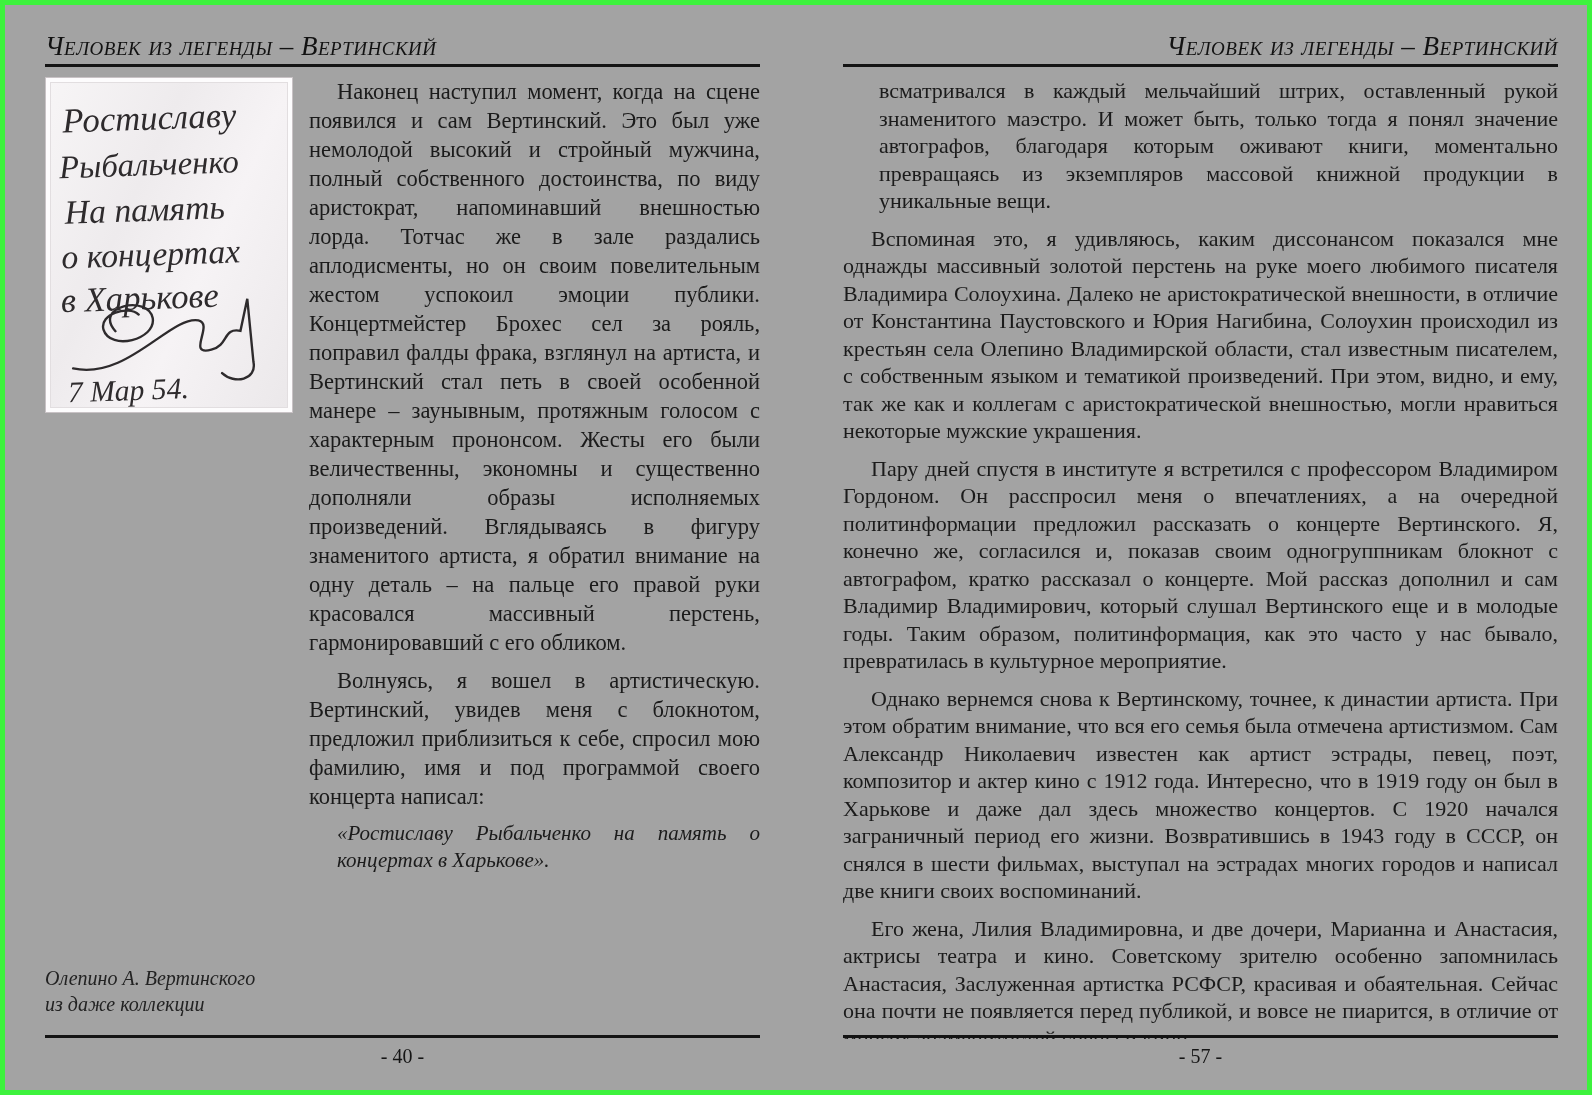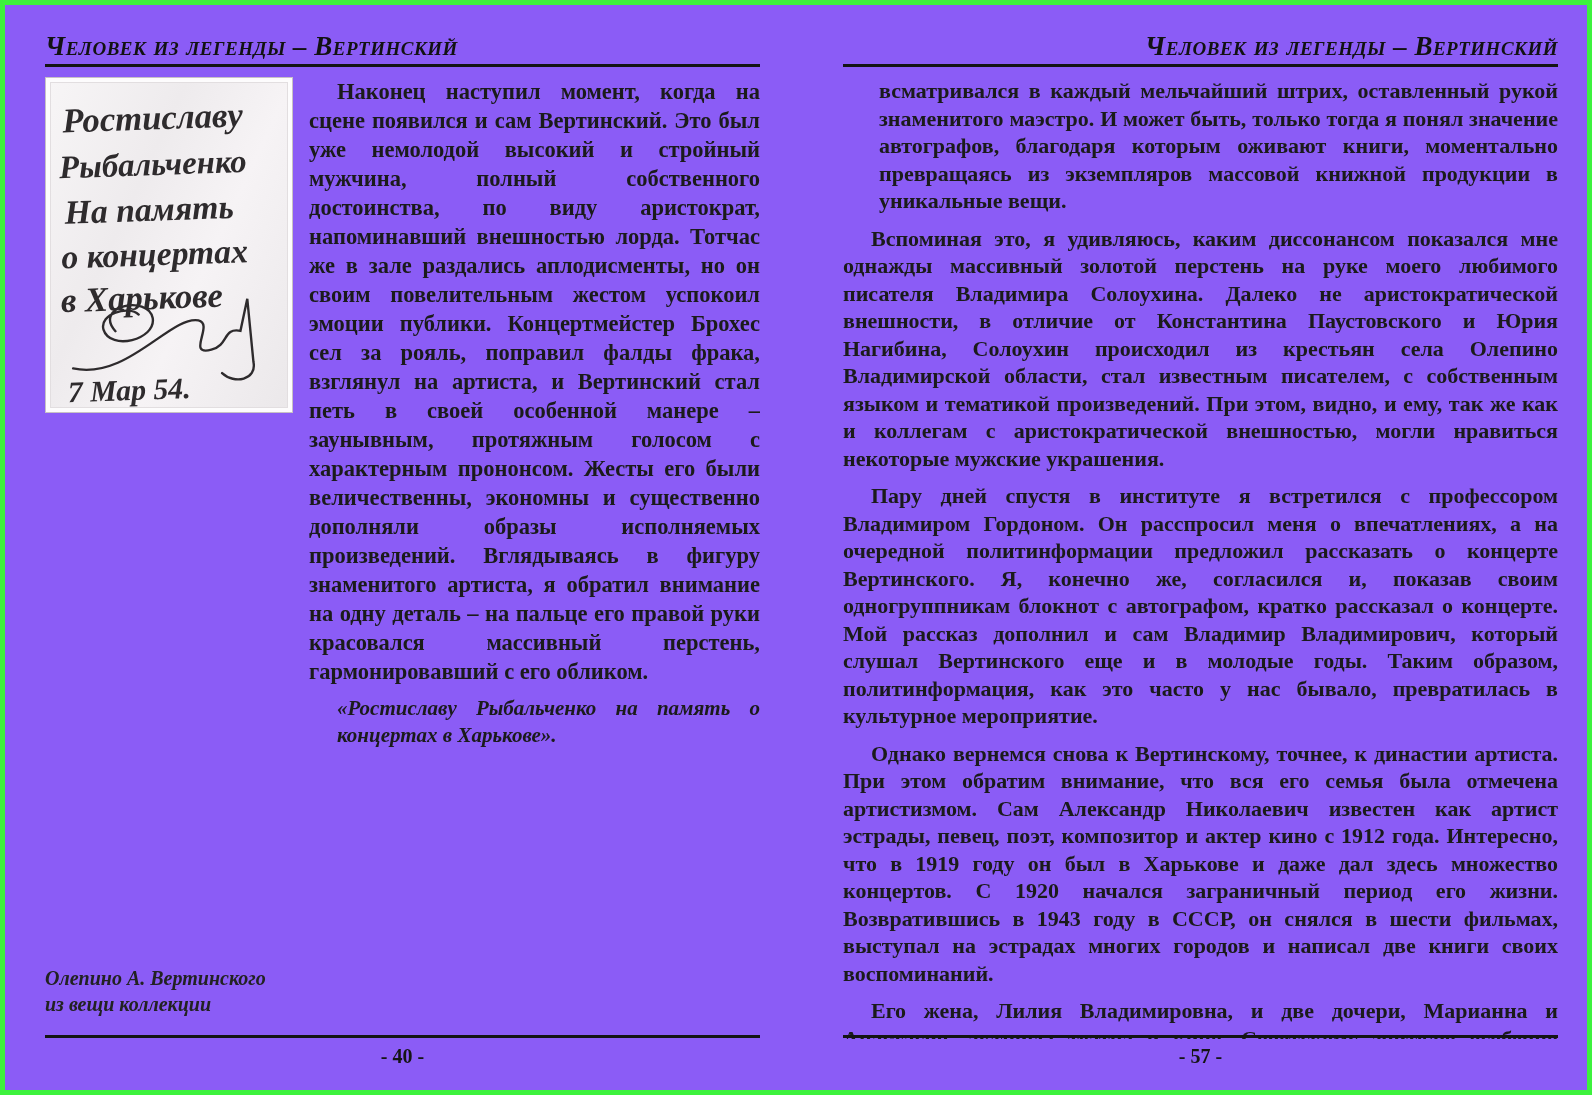--- a/index.html
+++ b/index.html
@@ -104,21 +104,21 @@
   .page-number{
     text-align:center;
     font-size:20px;
     margin-top:7px;
     color:#151515;
   }
 </style>
 </head>
 <body>
 
-<div id="book-frame" style="border-color: rgb(61, 242, 61); background: #8b5cf6; font-weight: bold;">
+<div id="book-frame" style="border-color: rgb(61, 242, 61); background: #a3a3a3;">
 
   <section class="page page-left">
     <header>
       <span class="running-title">Человек из легенды – Вертинский</span>
       <div class="header-rule"></div>
     </header>
 
     <div class="page-body">
       <aside class="figure-col">
         <figure class="autograph-frame" style="margin:0">
@@ -132,26 +132,27 @@
                 <text x="8" y="227" font-size="35">в Харькове</text>
                 <path d="M62 248 C 40 222, 96 212, 100 236 C 103 258, 56 268, 50 246 C 46 230, 76 222, 86 232
                          M 18 284 C 72 298, 118 234, 146 240 C 162 244, 132 276, 158 270 C 176 266, 170 248, 188 252 L 196 220 L 200 284 C 203 302, 180 306, 168 294" stroke="#2e2b2d" stroke-width="2.4" fill="none" stroke-linecap="round"></path>
                 <text x="12" y="318" font-size="30">7 Мар 54.</text>
               </g>
             </svg>
           </div>
         </figure>
         <div class="figure-caption">
           <div>Олепино А. Вертинского</div>
-          <div>из вещи коллекции</div>
+          <div>из даже коллекции</div>
         </div>
       </aside>
 
       <div class="text-col">
         <p>Наконец наступил момент, когда на сцене появился и сам Вертинский. Это был уже немолодой высокий и стройный мужчина, полный собственного достоинства, по виду аристократ, напоминавший внешностью лорда. Тотчас же в зале раздались аплодисменты, но он своим повелительным жестом успокоил эмоции публики. Концертмейстер Брохес сел за рояль, поправил фалды фрака, взглянул на артиста, и Вертинский стал петь в своей особенной манере – заунывным, протяжным голосом с характерным прононсом. Жесты его были величественны, экономны и существенно дополняли образы исполняемых произведений. Вглядываясь в фигуру знаменитого артиста, я обратил внимание на одну деталь – на пальце его правой руки красовался массивный перстень, гармонировавший с его обликом.</p>
+        <p>Волнуясь, я вошел в артистическую. Вертинский, увидев меня с блокнотом, предложил приблизиться к себе, спросил мою фамилию, имя и под программой своего концерта написал:</p>
         <p class="quote">«Ростиславу Рыбальченко на память о концертах в Харькове».</p>
 
       </div>
     </div>
 
     <footer class="footer">
       <div class="footer-rule"></div>
       <div class="page-number">- 40 -</div>
     </footer>
   </section>

